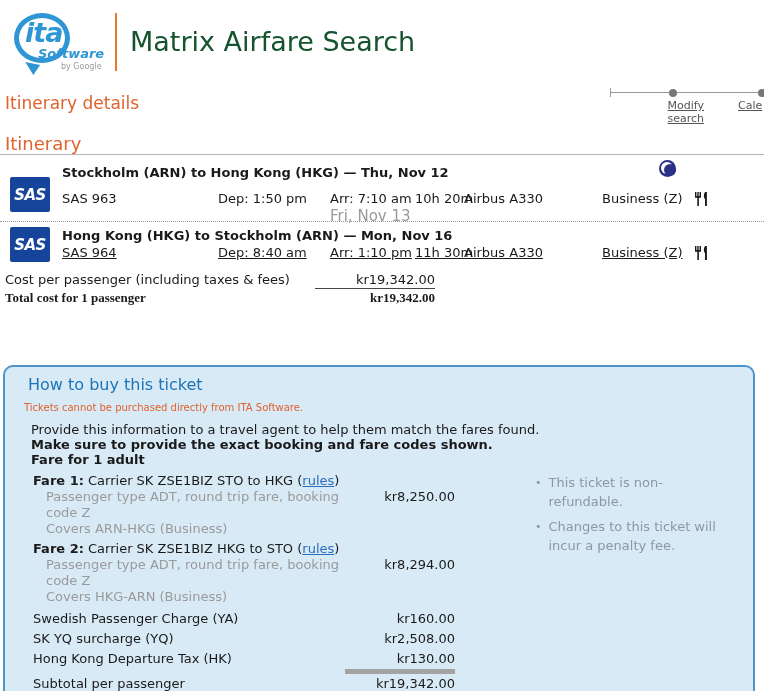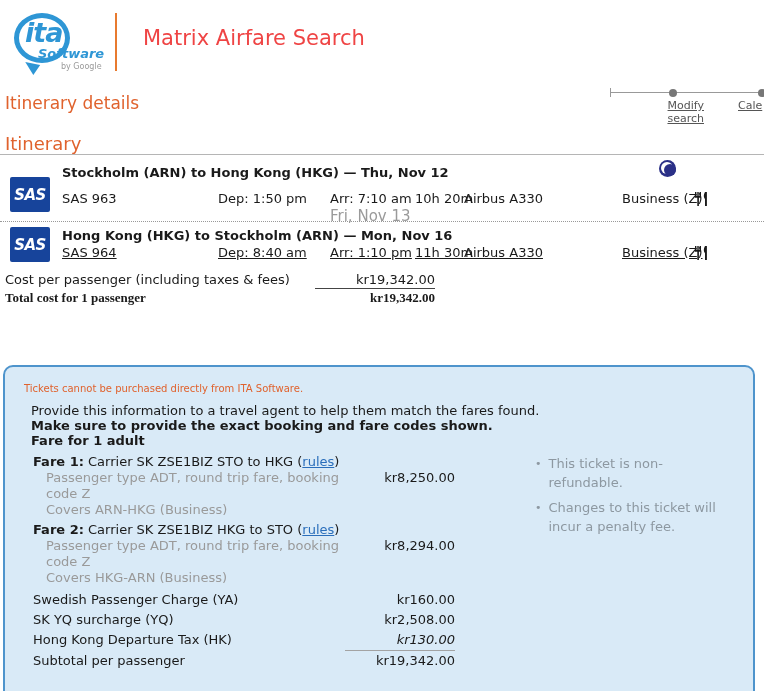--- a/index.html
+++ b/index.html
@@ -7,21 +7,21 @@
   body { font-family:"DejaVu Sans","Liberation Sans",sans-serif; font-size:13px; color:#1a1a1a; position:relative; }
 
   
   .app-header { position:absolute; top:0; left:0; width:704px; height:88px;text-align:right; }
   .logo-circle { position:absolute; left:14px; top:13px; width:56px; height:50px; border:5px solid #2e96d5; border-radius:50%; }
   .logo-main { position:absolute; left:25px; top:17px; font-size:27px; font-weight:bold; font-style:italic; color:#2e96d5; letter-spacing:-1px; }
   .logo-sub { position:absolute; left:38px; top:46px; font-size:13px; font-weight:bold; font-style:italic; color:#2e96d5; }
   .logo-byline { position:absolute; left:61px; top:62px; font-size:8px; color:#9a9a9a; }
   .logo-plane { position:absolute; left:24px; top:60px; width:0; height:0; border-top:6px solid transparent; border-bottom:6px solid transparent; border-right:14px solid #2e96d5; transform:rotate(35deg); }
   .header-divider { position:absolute; left:115px; top:13px; width:2px; height:58px; background:#e87a2f; }
-  .app-title { position:absolute; left:143px; top:26px; font-size:21px; color:#ef4444; }
+  .app-title { position:absolute; left:130px; top:26px; font-size:27px; color:#14532d; }
 
   
   .stepper-line { position:absolute; left:610px; top:92px; width:154px; height:1px; background:#999; }
   .stepper-tick { position:absolute; left:610px; top:88px; width:1px; height:9px; background:#999; }
   .stepper-dot { position:absolute; top:89px; width:8px; height:8px; border-radius:50%; background:#777; }
   .dot-1 { left:669px; } .dot-2 { left:758px; }
   .nav-link { position:absolute; top:99px; font-size:11px; color:#555; text-decoration:underline; cursor:pointer; }
   .nav-modify { left:632px; } .nav-cal { left:738px; }
 
   
@@ -34,21 +34,21 @@
   .flight-row { position:absolute; left:0; width:764px; }
   .row1 { top:0; height:67px; border-bottom:1px dotted #999; }
   .row2 { top:68px; height:47px; }
   .sas-logo { position:absolute; left:10px; width:40px; height:35px; background:#17449b; border-radius:2px; color:#fff; font-weight:bold; font-style:italic; font-size:15px; display:flex; align-items:center; justify-content:center; letter-spacing:-0.5px; }
   .row1 .sas-logo { top:22px; } .row2 .sas-logo { top:4px; }
   .route { position:absolute; left:62px; font-weight:bold; font-size:13px; }
   .row1 .route { top:10px; } .row2 .route { top:5px; }
   .fld { position:absolute; font-size:13px; }
   .row1 .fld { top:36px; } .row2 .fld { top:22px;text-decoration:underline; }
   .f-flight { left:62px; } .f-dep { left:218px; } .f-arr { left:330px; }
-  .f-dur { left:415px; } .f-air { left:464px; } .f-cabin { left:622px; }
+  .f-dur { left:415px; } .f-air { left:464px; } .f-cabin { left:602px; }
   .arr-date { position:absolute; left:330px; top:52px; font-size:15px; color:#9a9a9a; }
   .meal-icon { position:absolute; left:695px; }
   .row1 .meal-icon { top:37px; } .row2 .meal-icon { top:23px; }
   .moon-icon { position:absolute; left:659px; top:5px; width:17px; height:17px; border-radius:50%; background:#2b3087; }
   .moon-icon::before { content:""; position:absolute; left:2px; top:2px; width:12px; height:12px; border-radius:50%; background:#fff; }
   .moon-icon::after { content:""; position:absolute; left:5px; top:4px; width:12px; height:12px; border-radius:50%; background:#2b3087; }
 
   .cost-line { position:absolute; left:5px; width:500px; }
   .cost-1 { top:117px; } .cost-2 { top:135px; font-weight:bold;font-family:Liberation Serif, serif; }
   .cost-val { position:absolute; left:310px; width:120px; text-align:right; }
@@ -65,21 +65,21 @@
   .fare-col { width:422px; }
   .fare-block { line-height:16px; margin-bottom:4px; }
   .fare-gray { color:#9a9a9a; }
   .fare-line2 { display:flex; }
   .fare-line2 .fare-gray { padding-left:13px; flex:1; }
   .fare-covers { padding-left:13px; }
   .rules-link { color:#2a6ebb; text-decoration:underline; cursor:pointer; }
   .paren { color:#1a1a1a; }
   .charge-row { display:flex; justify-content:space-between; line-height:20px; }
   .amt { min-width:110px; text-align:right; }
-  .rule-below .amt { border-bottom:1px solid #a3a3a3;font-style:italic; }
+  .rule-below .amt { border-bottom:5px solid #a3a3a3; }
   .notes-col { margin-left:80px; width:195px; color:#8d98a1; line-height:19px; }
   .note-item { display:flex; margin-bottom:6px; }
   .note-item::before { content:"•"; margin-right:7px; font-size:11px; line-height:19px; }
 
   .meal-svg { display:block; }
 </style>
 </head>
 <body>
 
 <div>
@@ -155,20 +155,21 @@
       <span>Cost per passenger (including taxes &amp; fees)</span>
       <span class="cost-val">kr19,342.00</span>
     </div>
     <div class="cost-line cost-2">
       <span>Total cost for 1 passenger</span>
       <span class="cost-val">kr19,342.00</span>
     </div>
   </div>
 
   <div class="buy-box">
+    <h2 class="buy-title">How to buy this ticket</h2>
     <div class="buy-warning">Tickets cannot be purchased directly from ITA Software.</div>
     <p class="buy-p">Provide this information to a travel agent to help them match the fares found.</p>
     <p class="buy-p tight b">Make sure to provide the exact booking and fare codes shown.</p>
     <p class="buy-p tight b">Fare for 1 adult</p>
 
     <div class="buy-cols">
       <div class="fare-col">
 
         <div class="fare-block">
           <div>

